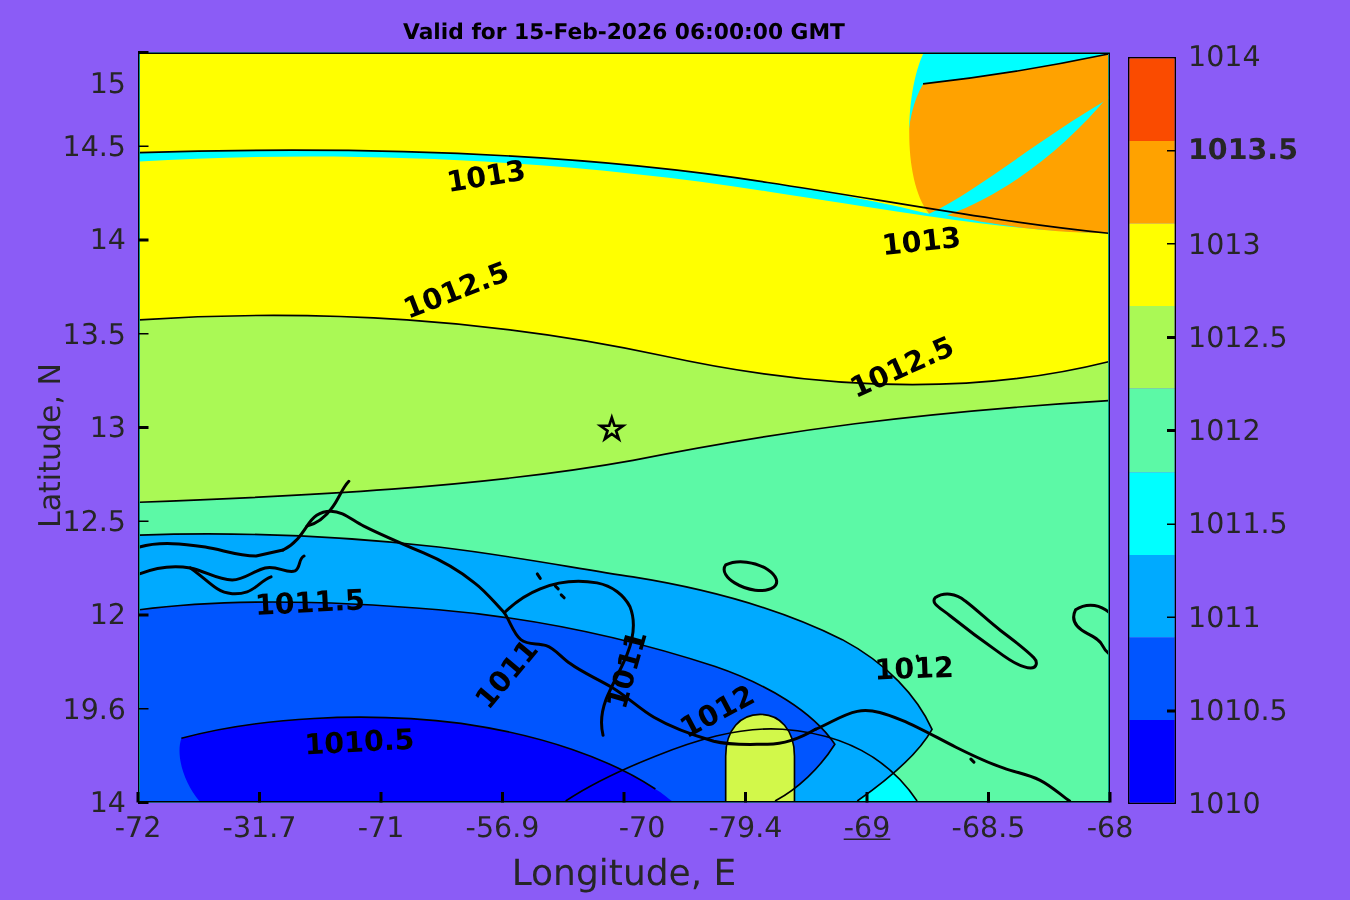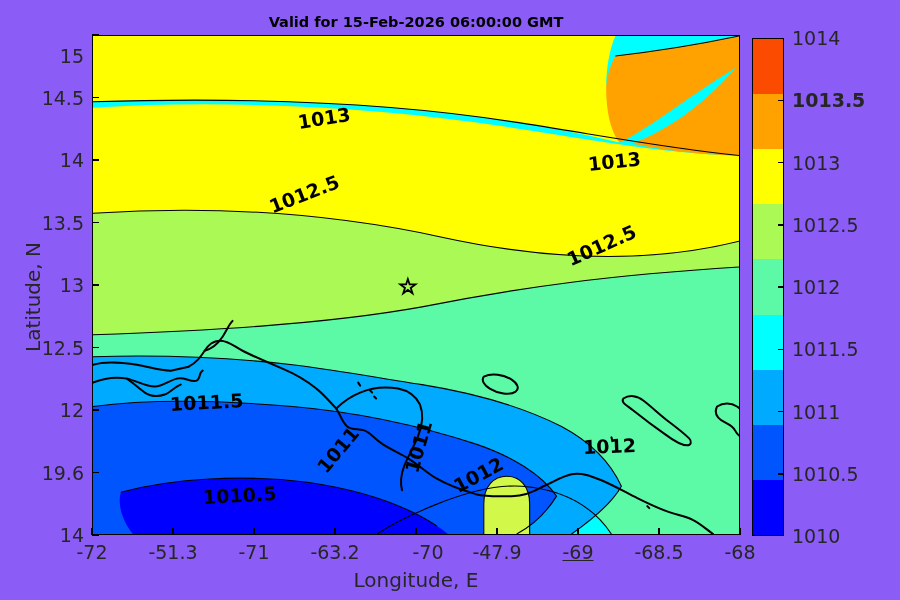--- a/index.html
+++ b/index.html
@@ -59,21 +59,21 @@
     left: -22px; top: 285px;
     font-size: 20px; color:#262626;
     transform: rotate(-90deg);
     transform-origin: center center;
     white-space: nowrap;
   }
   #xlabel {
     position:absolute;
     left: 92px; top: 568px;
     width: 648px; text-align:center;
-    font-size: 20px; color:#262626;
+    font-size: 24px; color:#262626;
     white-space: nowrap;
   }
 
   
   #colorbar {
     position:absolute;
     left: 752px; top: 38px;
     width: 32px; height: 498px;
     border: 1.2px solid #000;
     box-sizing: border-box;
@@ -276,29 +276,29 @@
       <div class="ytick-item" style="left: 84px; top: 410px;">12</div>
       <div class="tickmark" style="left: 92px; top: 409.25px; width: 7px; height: 1.5px;"></div>
       <div class="ytick-item" style="left: 84px; top: 472.5px;">19.6</div>
       <div class="tickmark" style="left: 92px; top: 471.75px; width: 7px; height: 1.5px;"></div>
       <div class="ytick-item" style="left: 84px; top: 535px;">14</div>
       <div class="tickmark" style="left: 92px; top: 534.25px; width: 7px; height: 1.5px;"></div>
     </div>
   <div class="ytick-wrap" id="xticks">
       <div class="xtick-item" style="left: 92px; top: 541px;">-72</div>
       <div class="tickmark" style="left: 91.25px; top: 528px; width: 1.5px; height: 7px;"></div>
-      <div class="xtick-item" style="left: 173px; top: 541px;">-51.3</div>
+      <div class="xtick-item" style="left: 173px; top: 541px;">-31.7</div>
       <div class="tickmark" style="left: 172.25px; top: 528px; width: 1.5px; height: 7px;"></div>
       <div class="xtick-item" style="left: 254px; top: 541px;">-71</div>
       <div class="tickmark" style="left: 253.25px; top: 528px; width: 1.5px; height: 7px;"></div>
-      <div class="xtick-item" style="left: 335px; top: 541px;">-63.2</div>
+      <div class="xtick-item" style="left: 335px; top: 541px;">-56.9</div>
       <div class="tickmark" style="left: 334.25px; top: 528px; width: 1.5px; height: 7px;"></div>
       <div class="xtick-item" style="left: 428px; top: 541px;">-70</div>
       <div class="tickmark" style="left: 415.25px; top: 528px; width: 1.5px; height: 7px;"></div>
-      <div class="xtick-item" style="left: 497px; top: 541px;">-47.9</div>
+      <div class="xtick-item" style="left: 497px; top: 541px;">-79.4</div>
       <div class="tickmark" style="left: 496.25px; top: 528px; width: 1.5px; height: 7px;"></div>
       <div class="xtick-item" style="left: 578px; top: 541px; text-decoration: underline;">-69</div>
       <div class="tickmark" style="left: 577.25px; top: 528px; width: 1.5px; height: 7px;"></div>
       <div class="xtick-item" style="left: 659px; top: 541px;">-68.5</div>
       <div class="tickmark" style="left: 658.25px; top: 528px; width: 1.5px; height: 7px;"></div>
       <div class="xtick-item" style="left: 740px; top: 541px;">-68</div>
       <div class="tickmark" style="left: 739.25px; top: 528px; width: 1.5px; height: 7px;"></div>
     </div>
 
   <div id="ylabel">Latitude, N</div>

